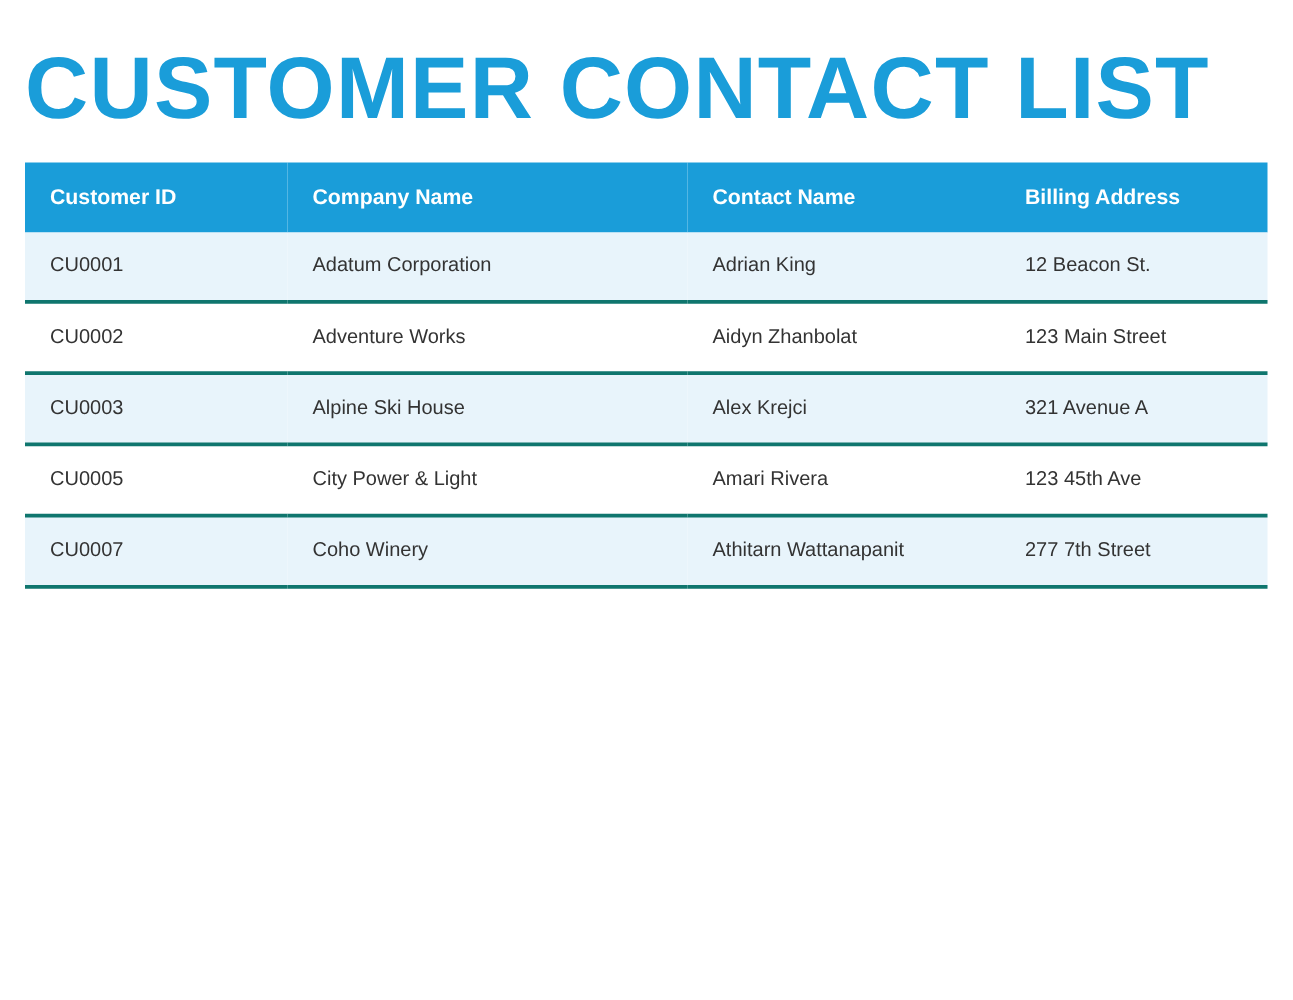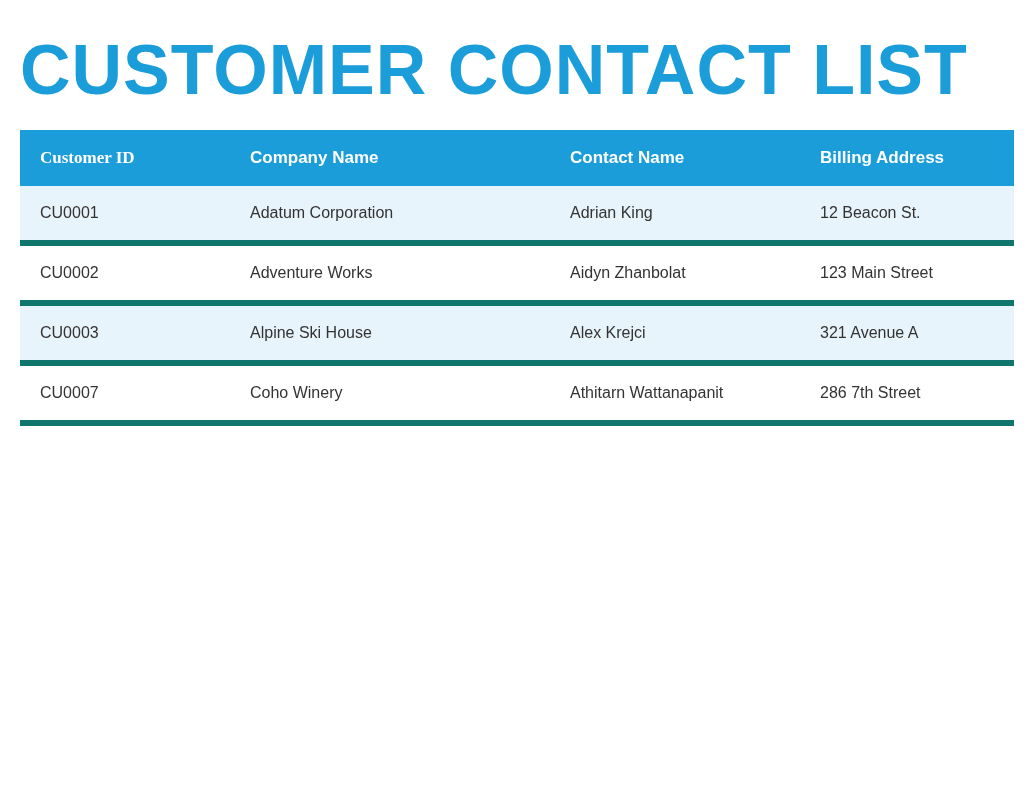--- a/index.html
+++ b/index.html
@@ -48,26 +48,25 @@
     }
 
     .table-container tbody tr:nth-child(even) {
       background-color: #ffffff;
     }
 
     .table-container tbody td {
       color: #333333;
       font-size: 16px;
       padding: 18px 20px;
-      border-bottom: 6px solid #0f766e;
+      border-bottom: 3px solid #0f766e;
     }
 
     .col-id {
       width: 210px;
-      font-family: Liberation Serif, serif;
     }
 
     .col-company {
       width: 320px;
     }
 
     .col-contact {
       width: 250px;
     }
 
@@ -103,19 +102,25 @@
         <td>Aidyn Zhanbolat</td>
         <td>123 Main Street</td>
       </tr>
       <tr>
         <td>CU0003</td>
         <td>Alpine Ski House</td>
         <td>Alex Krejci</td>
         <td>321 Avenue A</td>
       </tr>
       <tr>
+        <td>CU0005</td>
+        <td>City Power &amp; Light</td>
+        <td>Amari Rivera</td>
+        <td>123 45th Ave</td>
+      </tr>
+      <tr>
         <td>CU0007</td>
         <td>Coho Winery</td>
         <td>Athitarn Wattanapanit</td>
-        <td>286 7th Street</td>
+        <td>277 7th Street</td>
       </tr>
     </tbody>
 </table>
 
 </body></html>

